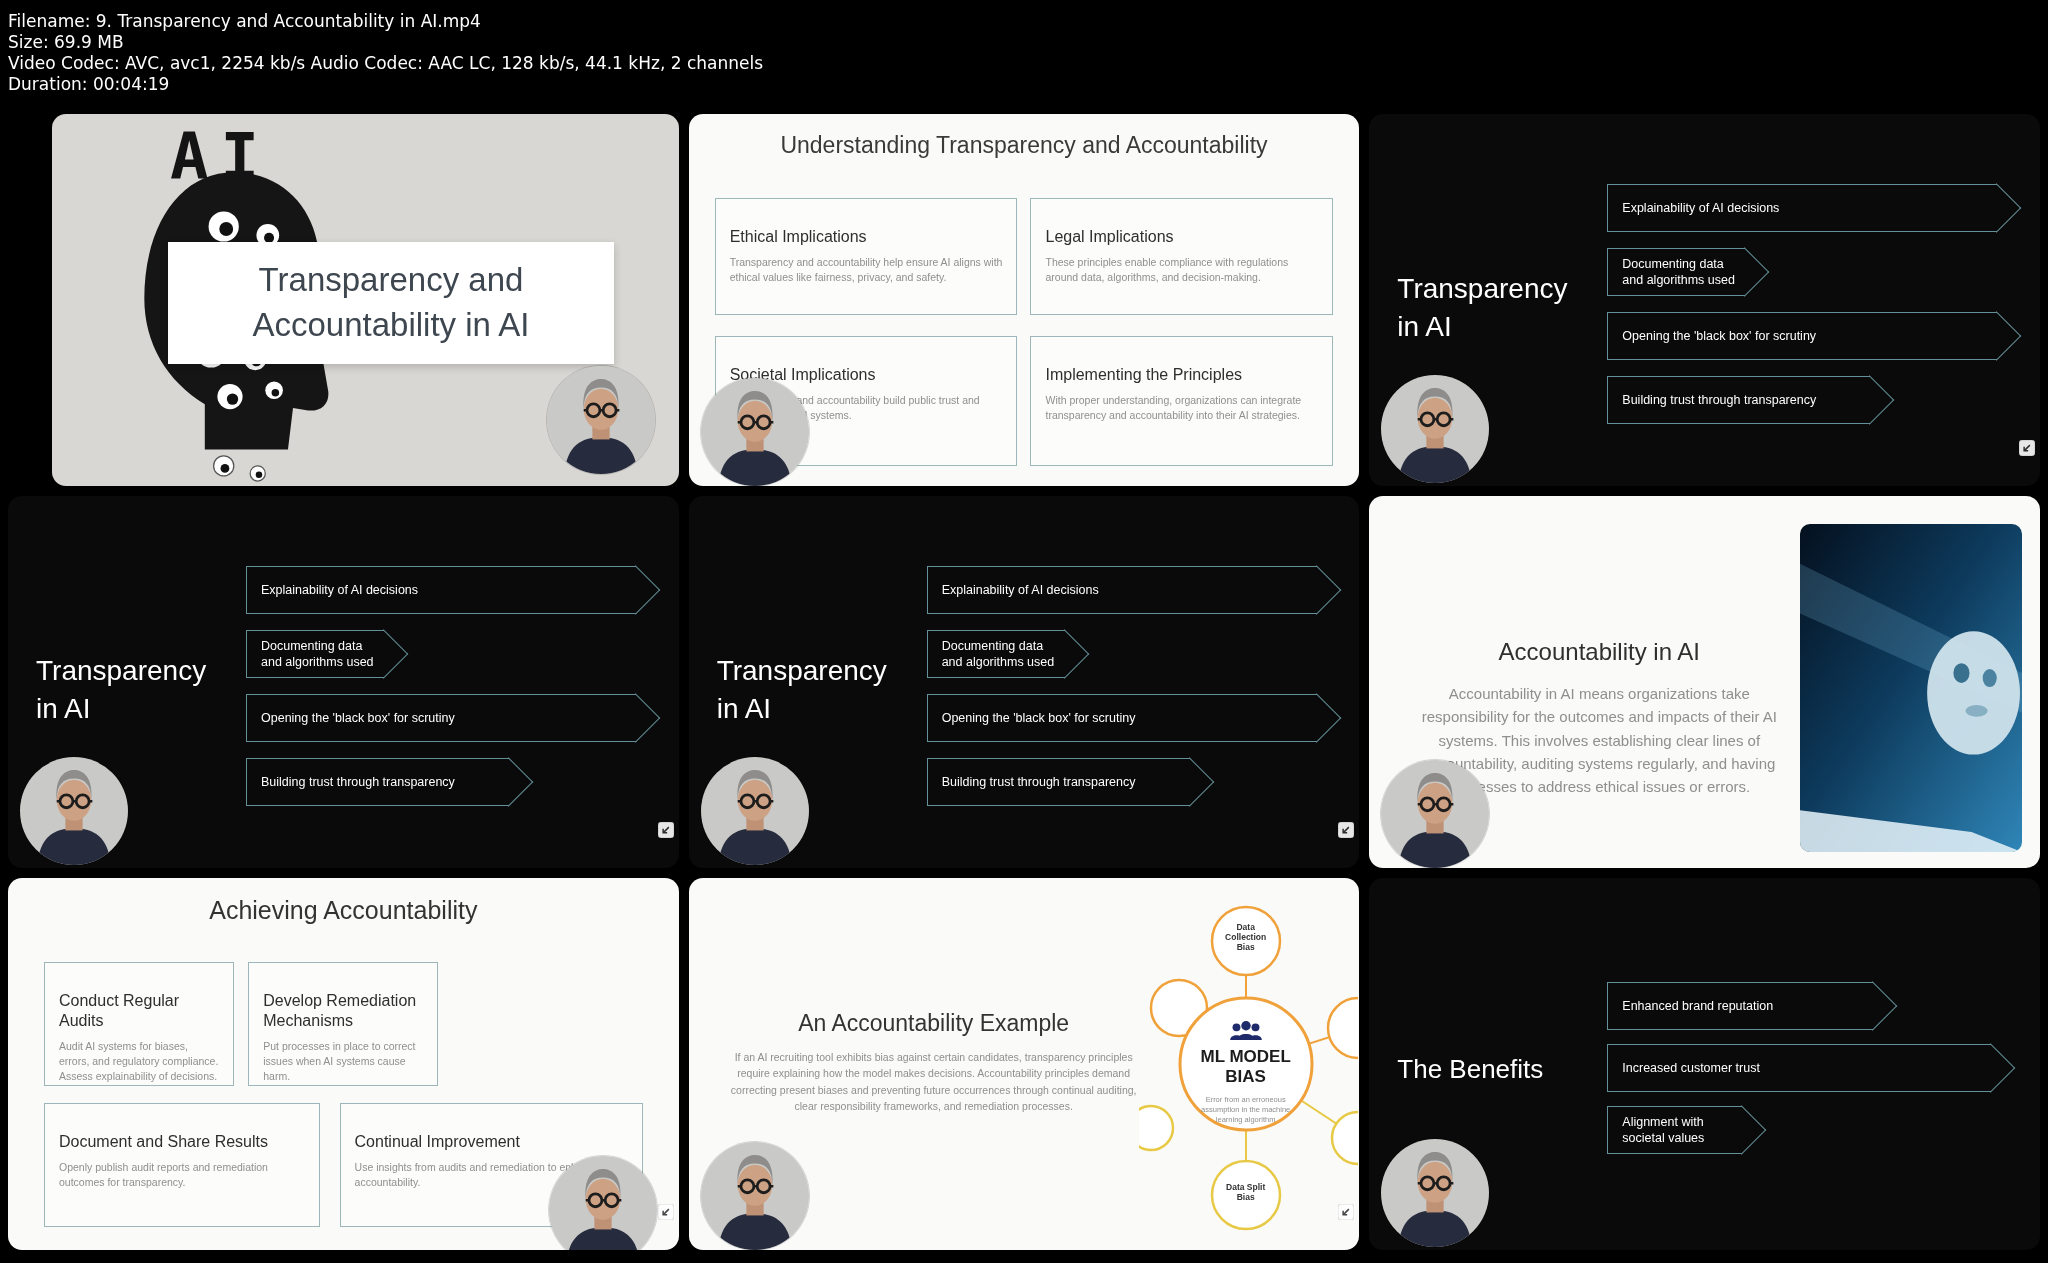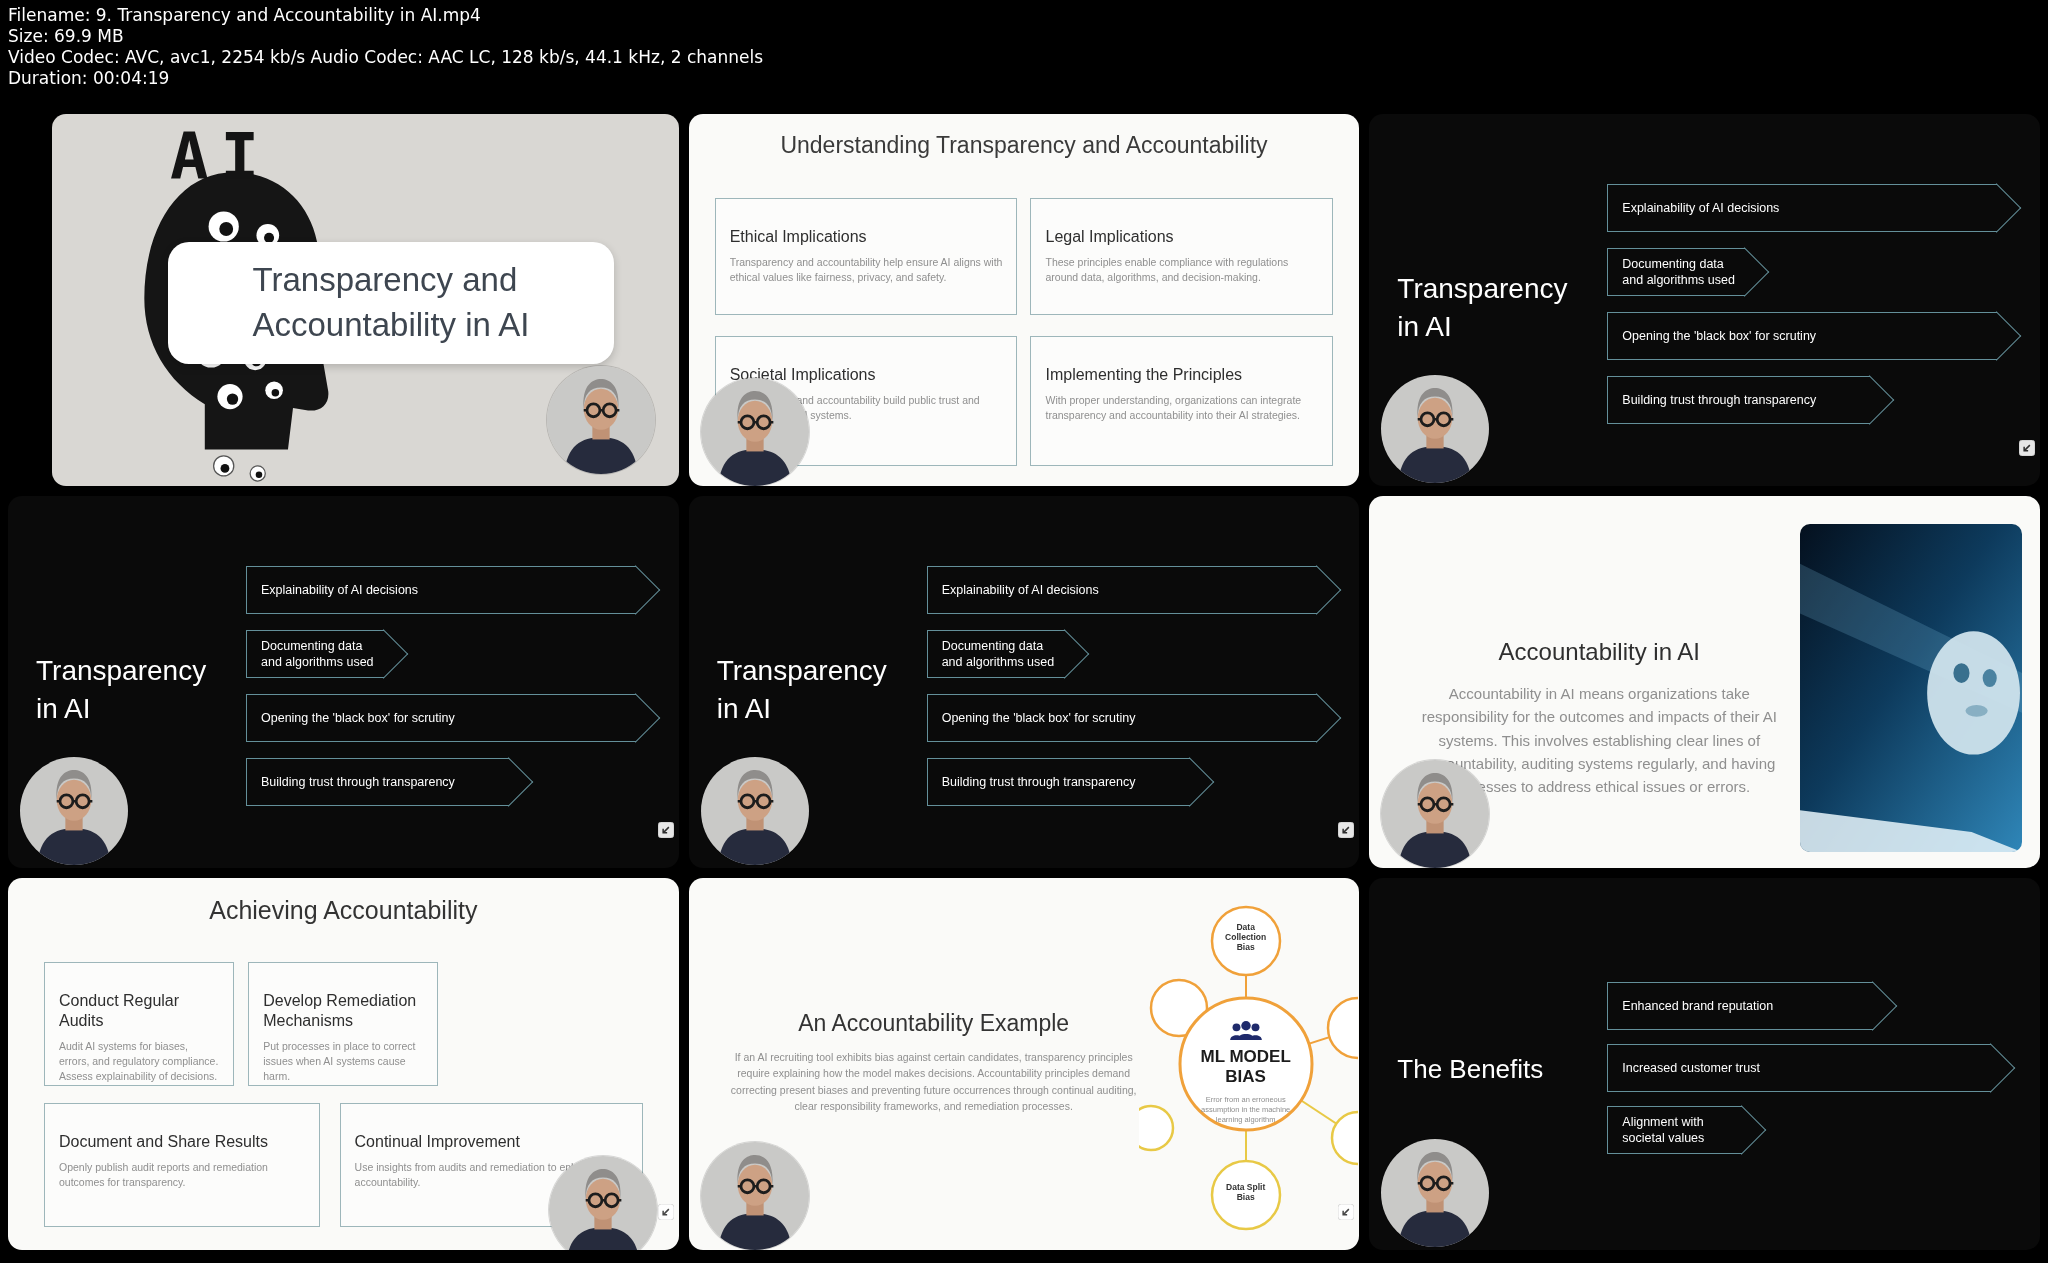--- a/index.html
+++ b/index.html
@@ -1,20 +1,20 @@
 <!DOCTYPE html>
 <html><head>
 <meta charset="utf-8">
 <style>
   * { margin:0; padding:0; box-sizing:border-box; }
   html,body { width:2048px; height:1263px; background:#000; overflow:hidden; }
   body { font-family:"Liberation Sans", sans-serif; }
 
   
-  .header { height:112px; padding:5px 8px 0; color:#fff; font-family:"DejaVu Sans", sans-serif; }
+  .header { height:112px; padding:11px 8px 0; color:#fff; font-family:"DejaVu Sans", sans-serif; }
   .header div { font-size:17px; line-height:21px; white-space:nowrap; }
 
   
   .sheet { display:grid; grid-template-columns:repeat(3,1fr); grid-auto-rows:372px; gap:10px; padding:2px 8px 8px; }
   .frame { position:relative; border-radius:14px; overflow:hidden; background:#0a0a0a; }
   .frame.white { background:#fafaf8; }
   .frame.f1 { background:#d9d7d3;margin-left:44px; }
   .preline { white-space:pre-line; }
 
   
@@ -23,22 +23,22 @@
   .av-bl { left:12px; bottom:3px; }
 
   
   .corner-icon { position:absolute; right:5px; bottom:30px; width:16px; height:16px; opacity:.9; z-index:6; }
   .corner-icon svg { width:100%; height:100%; display:block; }
 
   
   .ai-label { position:absolute; left:118px; top:6px; font-family:"DejaVu Sans Mono", monospace; font-weight:bold; font-size:64px; letter-spacing:12px; color:#141414; z-index:2; }
   .head-art { position:absolute; left:52px; top:42px; width:252px; height:330px; z-index:1; }
   .title-card { position:absolute; left:116px; top:128px; width:446px; height:122px; background:#fff; z-index:3;
-                display:flex; align-items:center; justify-content:center; 
-                font-size:33px; line-height:1.35; color:#3e4650; font-weight:500; box-shadow:0 3px 8px rgba(0,0,0,.18);border-radius:21px; }
+                display:flex; align-items:center; justify-content:center; text-align:center;
+                font-size:33px; line-height:1.35; color:#3e4650; font-weight:500; box-shadow:0 3px 8px rgba(0,0,0,.18); }
   .f1 .avatar { right:24px; bottom:12px; }
 
   
   .card { border:1px solid #9db6ba; background:#fcfcfb; padding:28px 14px; overflow:hidden; }
   .card-title { font-size:16px; color:#2e2e2e; font-weight:500; line-height:1.25; margin-bottom:8px; }
   .card-body { font-size:10.5px; color:#8f8f8f; line-height:1.45; }
 
   
   .u-title { text-align:center; padding-top:18px; font-size:23px; color:#3a3a3a; font-weight:500; }
   .u-grid { position:absolute; left:26px; right:26px; top:84px; bottom:20px;

